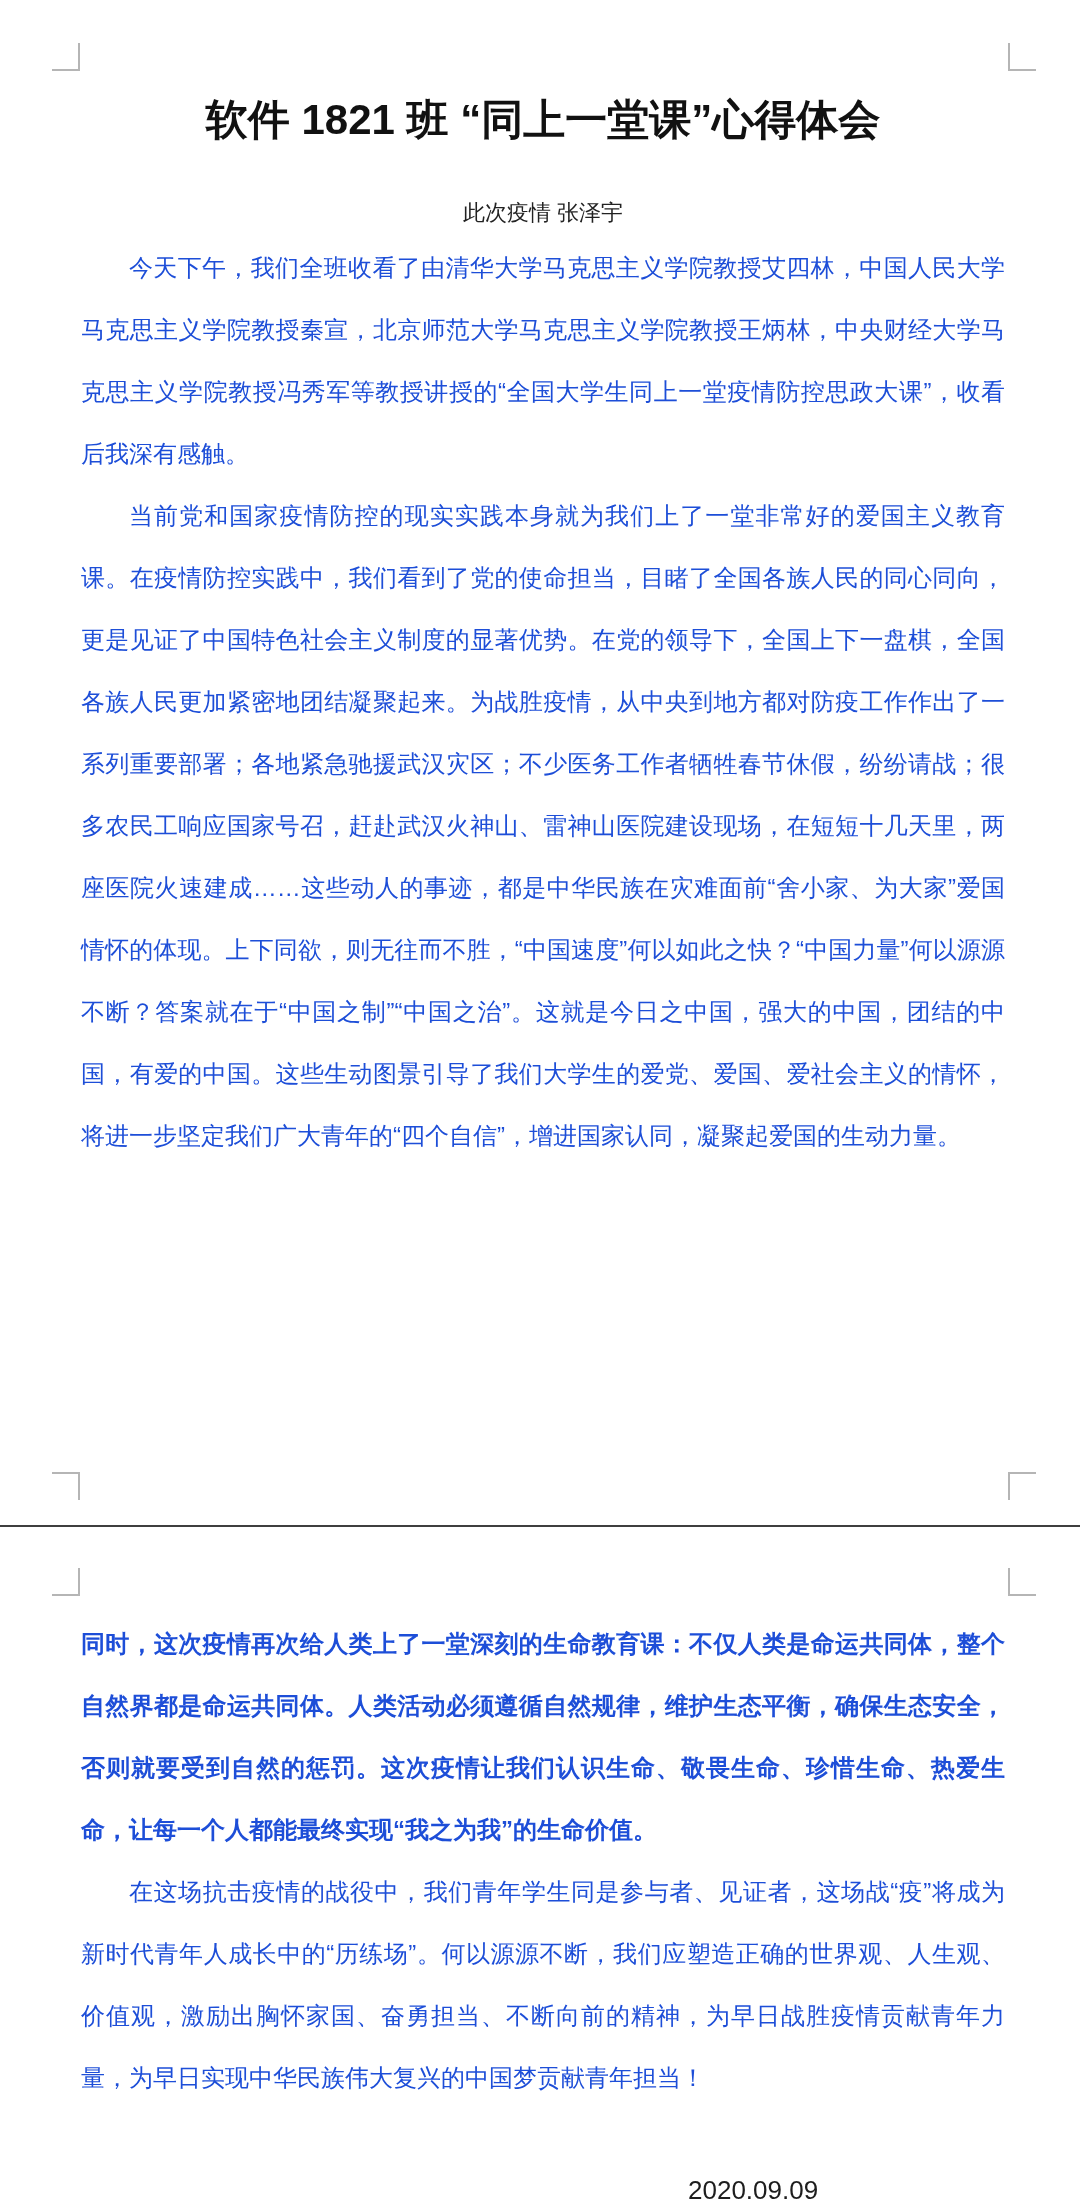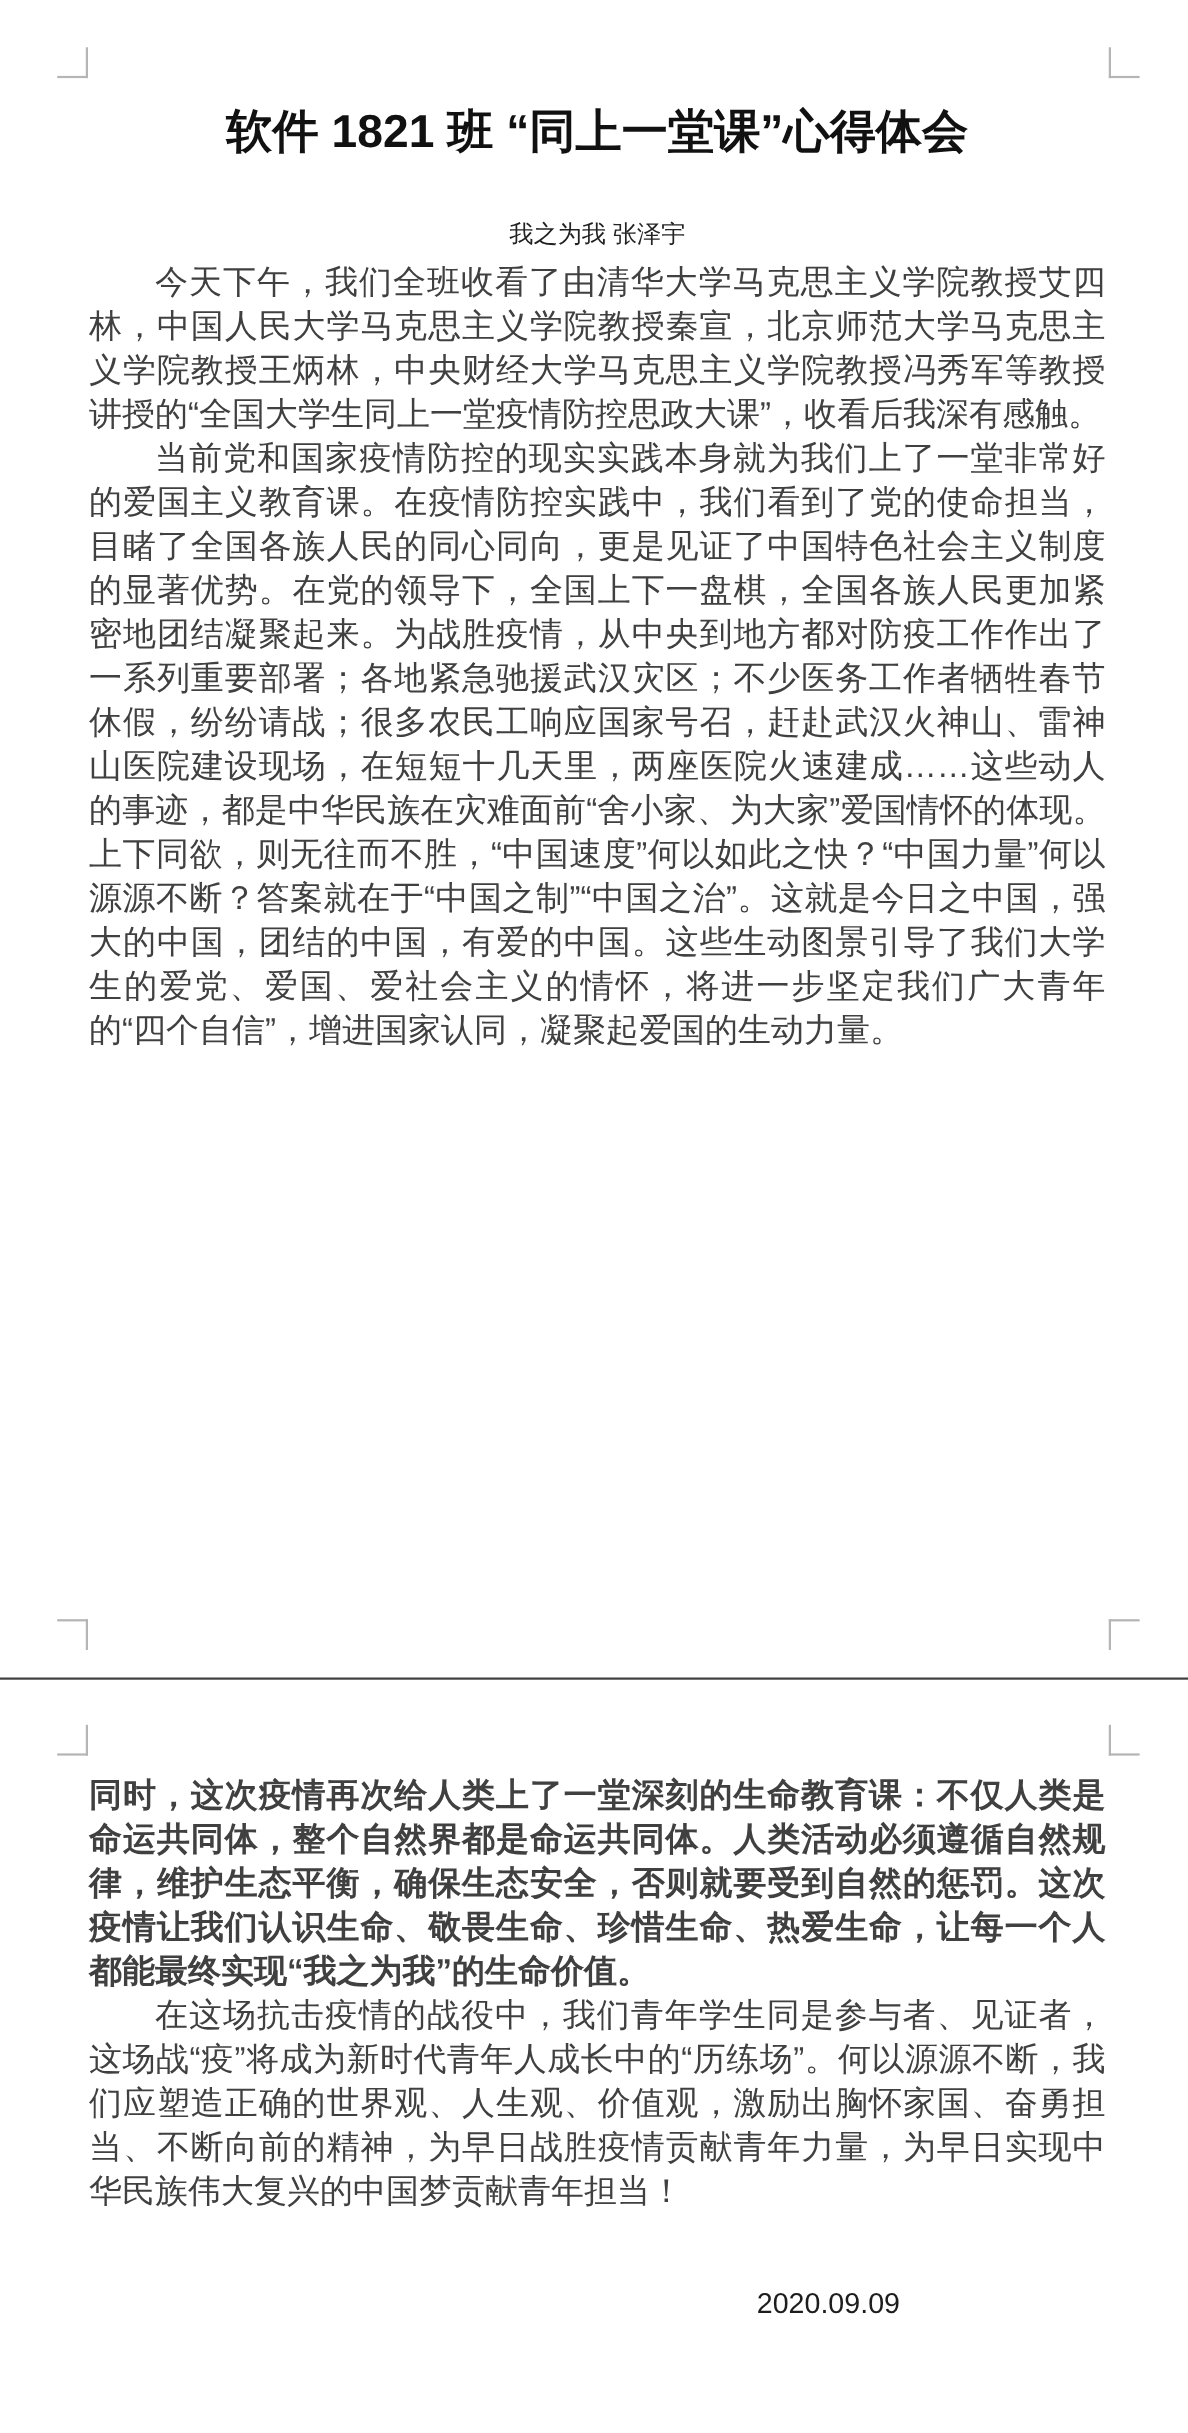--- a/index.html
+++ b/index.html
@@ -52,25 +52,25 @@
   .doc-byline {
     margin-top: 52px;
     font-size: 22px;
     line-height: 30px;
     text-align: center;
     color: #222222;
   }
   .doc-body { margin-top: 9px; }
   .doc-body p {
     margin: 0;
-    font-size: 30px;
-    line-height: 40px;
+    font-size: 24px;
+    line-height: 62px;
     text-align: justify;
     text-indent: 2em;
-    color: #404040;
+    color: #1d4ed8;
   }
   .page2-content {
     position: absolute;
     left: 81px; top: 1604px;
     width: 924px;
   }
   .page2-content p.flush { text-indent: 0; font-weight: bold; }
   .doc-date {
     margin-top: 66px;
     padding-left: 607px;
@@ -84,21 +84,21 @@
 
 <div class="canvas">
 
   <div class="corner c-tl y-p1top"></div>
   <div class="corner c-tr y-p1top"></div>
   <div class="corner c-bl y-p1bot"></div>
   <div class="corner c-br y-p1bot"></div>
 
   <div class="page1-content">
     <h1 class="doc-title">软件 1821 班 “同上一堂课”心得体会</h1>
-    <div class="doc-byline">我之为我 张泽宇</div>
+    <div class="doc-byline">此次疫情 张泽宇</div>
     <div class="doc-body">
       <p>今天下午，我们全班收看了由清华大学马克思主义学院教授艾四林，中国人民大学马克思主义学院教授秦宣，北京师范大学马克思主义学院教授王炳林，中央财经大学马克思主义学院教授冯秀军等教授讲授的“全国大学生同上一堂疫情防控思政大课”，收看后我深有感触。</p>
       <p>当前党和国家疫情防控的现实实践本身就为我们上了一堂非常好的爱国主义教育课。在疫情防控实践中，我们看到了党的使命担当，目睹了全国各族人民的同心同向，更是见证了中国特色社会主义制度的显著优势。在党的领导下，全国上下一盘棋，全国各族人民更加紧密地团结凝聚起来。为战胜疫情，从中央到地方都对防疫工作作出了一系列重要部署；各地紧急驰援武汉灾区；不少医务工作者牺牲春节休假，纷纷请战；很多农民工响应国家号召，赶赴武汉火神山、雷神山医院建设现场，在短短十几天里，两座医院火速建成……这些动人的事迹，都是中华民族在灾难面前“舍小家、为大家”爱国情怀的体现。上下同欲，则无往而不胜，“中国速度”何以如此之快？“中国力量”何以源源不断？答案就在于“中国之制”“中国之治”。这就是今日之中国，强大的中国，团结的中国，有爱的中国。这些生动图景引导了我们大学生的爱党、爱国、爱社会主义的情怀，将进一步坚定我们广大青年的“四个自信”，增进国家认同，凝聚起爱国的生动力量。</p>
     </div>
   </div>
 
   <div class="page-separator"></div>
 
   <div class="corner c-tl y-p2top"></div>
   <div class="corner c-tr y-p2top"></div>

